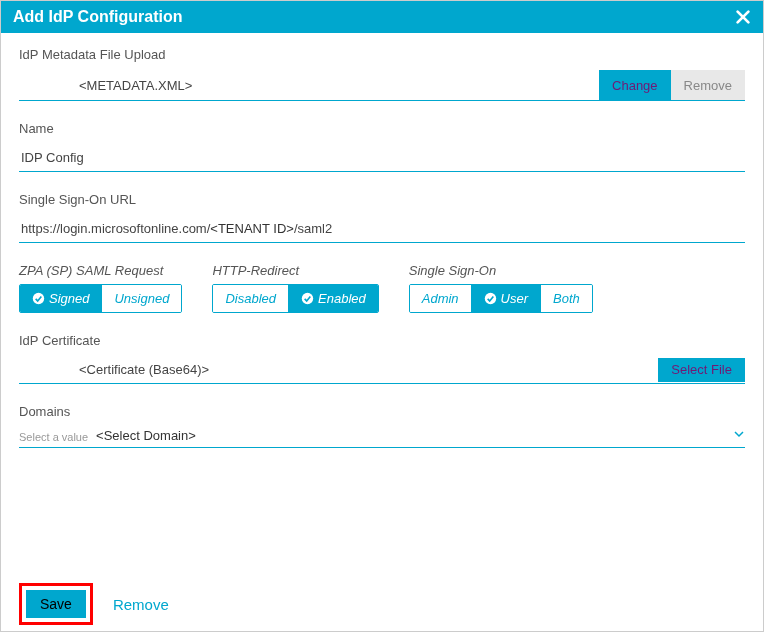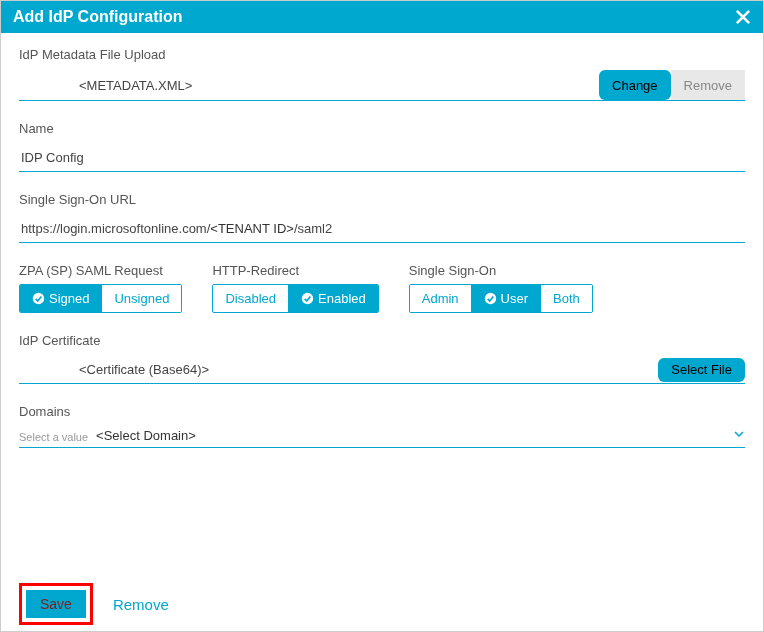--- a/index.html
+++ b/index.html
@@ -67,22 +67,21 @@
     justify-content: center;
     height: 30px;
     padding: 0 12px;
     font-size: 13px;
     border: 1px solid transparent;
     cursor: pointer;
     user-select: none;
   }
   .btn-primary {
     background: #00a7ce;
-    color: #000000;
-    border-radius: 6px;
+    color: #701a75;
   }
   .btn-secondary {
     background: #e8e8e8;
     color: #888;
   }
   .toggle-group {
     display: inline-flex;
     border: 1px solid #00a7ce;
     border-radius: 2px;
     overflow: hidden;
@@ -104,20 +103,21 @@
     color: #fff;
   }
   .check-icon {
     width: 13px; height: 13px;
     display: inline-block;
   }
   .row-groups {
     display: flex;
     gap: 30px;
     margin-top: 4px;
+    font-style: italic;
   }
   .group-col { }
   .group-col .gl {
     font-size: 13px;
     color: #555;
     margin-bottom: 6px;
   }
   .select-row {
     display: flex;
     align-items: flex-end;
@@ -146,21 +146,21 @@
     padding: 0 18px;
     gap: 20px;
   }
   .save-wrap {
     border: 3px solid #ff0000;
     padding: 4px;
     display: inline-flex;
   }
   .save-btn {
     background: #00a7ce;
-    color: #7f1d1d;
+    color: #000000;
     height: 28px;
     padding: 0 14px;
     display: inline-flex;
     align-items: center;
     justify-content: center;
     font-size: 14px;
     cursor: pointer;
   }
   .cancel-link {
     color: #00a7ce;

